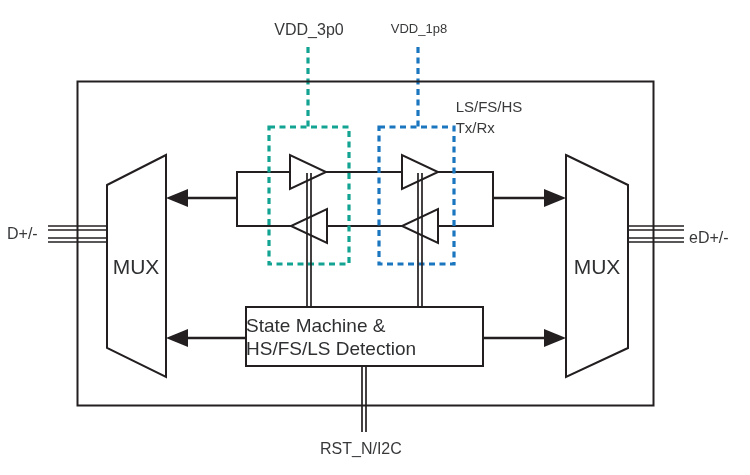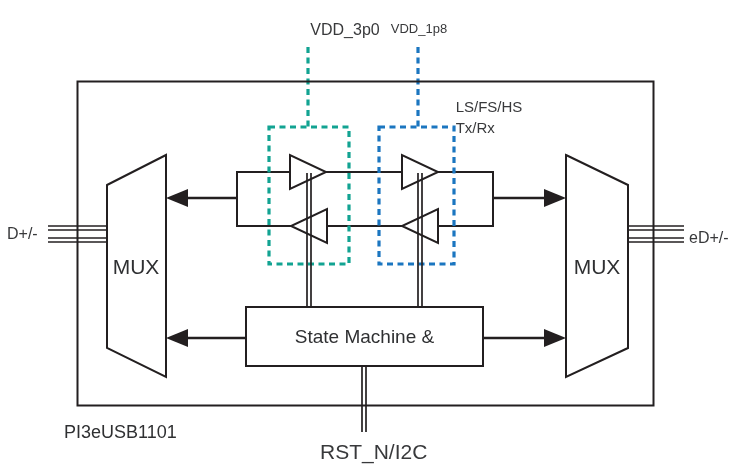--- a/index.html
+++ b/index.html
@@ -13,35 +13,35 @@
   .box   { fill:#ffffff; stroke:#231f20; stroke-width:2; }
   .frame { fill:none;    stroke:#231f20; stroke-width:2; }
   .wire  { stroke:#231f20; stroke-width:2.4; }
   .head  { fill:#231f20; stroke:none; }
   .thin line { stroke:#231f20; stroke-width:1.7; }
   .tri   { fill:#ffffff; stroke:#231f20; stroke-width:2; stroke-linejoin:miter; }
   .dash  { fill:none; stroke-width:3.2; stroke-dasharray:6 4.5; }
 
   
   .lbl { position:absolute; color:#38393b; white-space:nowrap; }
-  .lbl-vdd3p0 { left:309px; top:21px; transform:translateX(-50%); font-size:16px;margin-left:36px; }
+  .lbl-vdd3p0 { left:309px; top:21px; transform:translateX(-50%); font-size:16px; }
   .lbl-vdd1p8 { left:419px; top:21px; transform:translateX(-50%); font-size:13px; }
   .lbl-lsfshs { left:489px; top:96px; transform:translateX(-50%); text-align:left;
                 font-size:15px; line-height:21px; }
   .lbl-dport  { left:7px;   top:225px; font-size:16px; }
   .lbl-edport { left:689px; top:229px; font-size:16px; }
   .lbl-mux-left  { left:136px; top:267px; transform:translate(-50%,-50%);
                    font-size:21px; color:#2f3032; }
   .lbl-mux-right { left:597px; top:267px; transform:translate(-50%,-50%);
                    font-size:21px; color:#2f3032; }
   .lbl-sm { left:246px; top:307px; width:237px; height:59px; display:flex;
-            flex-direction:column; justify-content:center; align-items:center;
+            flex-direction:column; justify-content:center; 
             font-size:19px; line-height:23px; color:#2f3032; }
   .lbl-chip { left:64px;  top:422px; font-size:18px; color:#2f3032; }
-  .lbl-rst  { left:320px; top:440px; font-size:21px; }
+  .lbl-rst  { left:320px; top:440px; font-size:16px; }
 </style>
 </head>
 <body>
 
 <div class="stage">
 
   <svg class="canvas" width="750" height="475" viewBox="0 0 750 475">
 
     <line x1="308" y1="47" x2="308" y2="127" class="dash" stroke="#12a392"></line>
     <line x1="418" y1="47" x2="418" y2="127" class="dash" stroke="#1b76c0"></line>
@@ -116,18 +116,18 @@
   </div>
 
   <div class="lbl lbl-dport">D+/-</div>
   <div class="lbl lbl-edport">eD+/-</div>
 
   <div class="lbl lbl-mux-left">MUX</div>
   <div class="lbl lbl-mux-right">MUX</div>
 
   <div class="lbl lbl-sm">
     <div>State Machine &amp;</div>
+    <div>HS/FS/LS Detection</div>
   </div>
 
-  <div class="lbl lbl-chip">PI3eUSB1101</div>
   <div class="lbl lbl-rst">RST_N/I2C</div>
 
 </div>
 
 </body></html>

